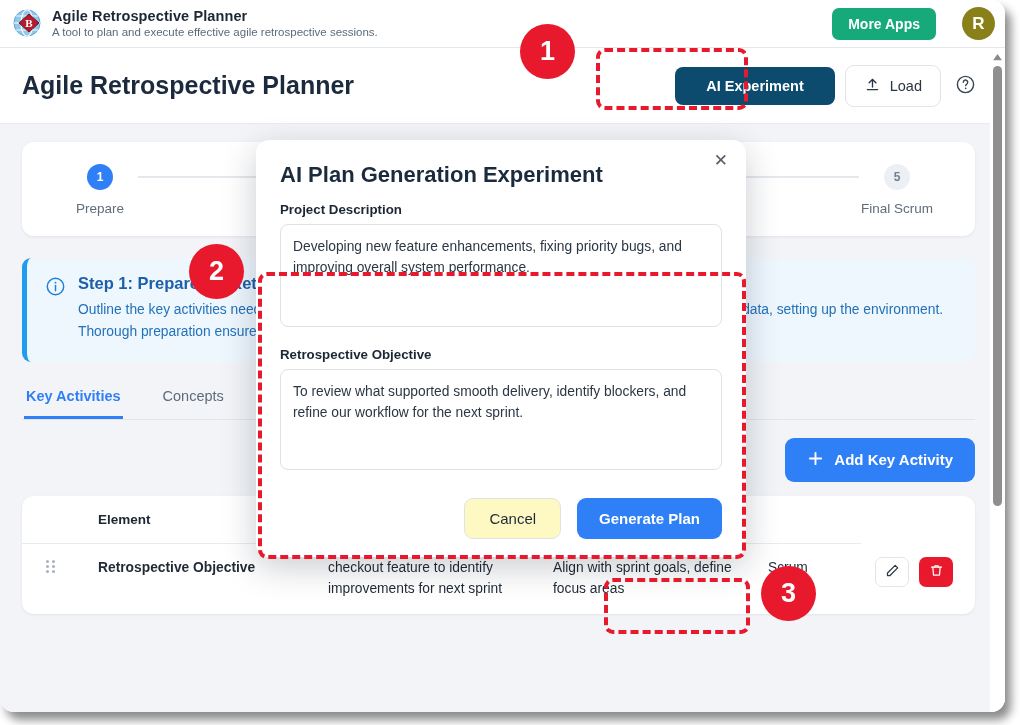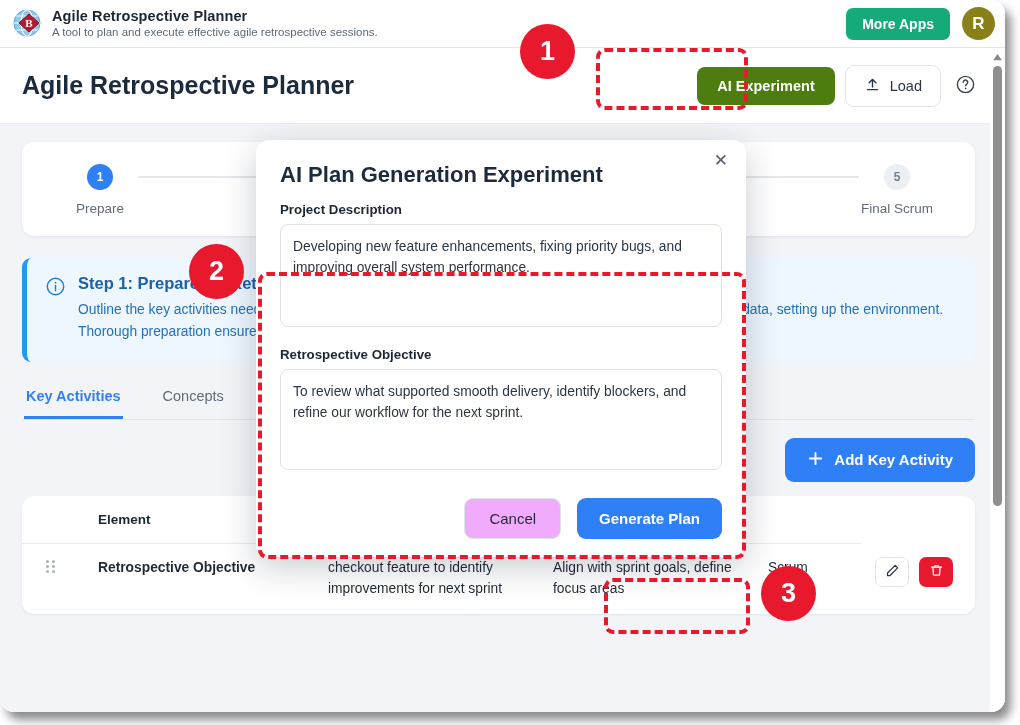--- a/index.html
+++ b/index.html
@@ -37,21 +37,21 @@
     padding: 0 10px 0 12px;
   }
   .brand { display: flex; align-items: center; gap: 10px; }
   .logo { width: 30px; height: 30px; position: relative; flex: none; }
   .brand-text { line-height: 1.15; }
   .brand-title {
     font-size: 14.5px; font-weight: bold; color: #1b2733; letter-spacing: .1px;
   }
   .brand-sub { font-size: 11.5px; color: #5c6b7a; margin-top: 1px; }
   .appbar-right {
-    margin-left: auto; display: flex; align-items: center; gap: 12px;
+    margin-left: auto; display: flex; align-items: center; gap: 26px;
   }
   .more-apps {
     background: #16a97a;
     color: #fff;
     font-size: 14px; font-weight: bold;
     padding: 8px 16px;
     border-radius: 7px;
     border: none;
     cursor: pointer;
     white-space: nowrap;
@@ -73,24 +73,24 @@
     padding: 0 26px 0 22px;
     border-bottom: 1px solid #e9ecef;
   }
   .page-title {
     font-size: 25px; font-weight: bold; color: #1b2a3d;
   }
   .toolbar-actions {
     margin-left: auto; display: flex; align-items: center; gap: 10px;
   }
   .btn-primary {
-    background: #4d7c0f; color: #fff;
+    background: #0c4a6e; color: #fff;
     border: none; border-radius: 8px;
     font-size: 14.5px; font-weight: bold;
-    padding: 11px 20px; cursor: pointer; white-space: nowrap;
+    padding: 11px 31px; cursor: pointer; white-space: nowrap;
   }
   .btn-ghost {
     background: #fff; color: #2a3542;
     border: 1px solid #e1e5ea; border-radius: 9px;
     font-size: 14.5px; font-weight: normal;
     padding: 10px 18px; cursor: pointer;
     display: flex; align-items: center; gap: 9px;
     white-space: nowrap;
   }
   .icon-btn-plain {
@@ -229,21 +229,21 @@
     border: 1px solid #dde2e8; border-radius: 8px;
     padding: 11px 12px; font-size: 13.8px; color: #2b3744;
     line-height: 1.55; background: #fff;
     font-family: "Liberation Sans", sans-serif;
     width: 100%; resize: none; outline: none;
   }
   .field-box.desc { height: 103px; margin-bottom: 16px; }
   .field-box.obj { height: 101px; margin-bottom: 18px; }
   .modal-footer { display: flex; justify-content: flex-end; gap: 16px; padding-top: 6px; }
   .btn-cancel {
-    background: #f0abfc; border: 1px solid #dfe3e8; border-radius: 9px;
+    background: #fef9c3; border: 1px solid #dfe3e8; border-radius: 9px;
     font-size: 15px; color: #1f2a36; padding: 11px 24px; cursor: pointer;
   }
   .btn-generate {
     background: #2f7ff6; border: none; border-radius: 9px;
     font-size: 15px; font-weight: bold; color: #fff; padding: 12px 22px; cursor: pointer;
   }
 
   
   .dash {
     position: absolute;

